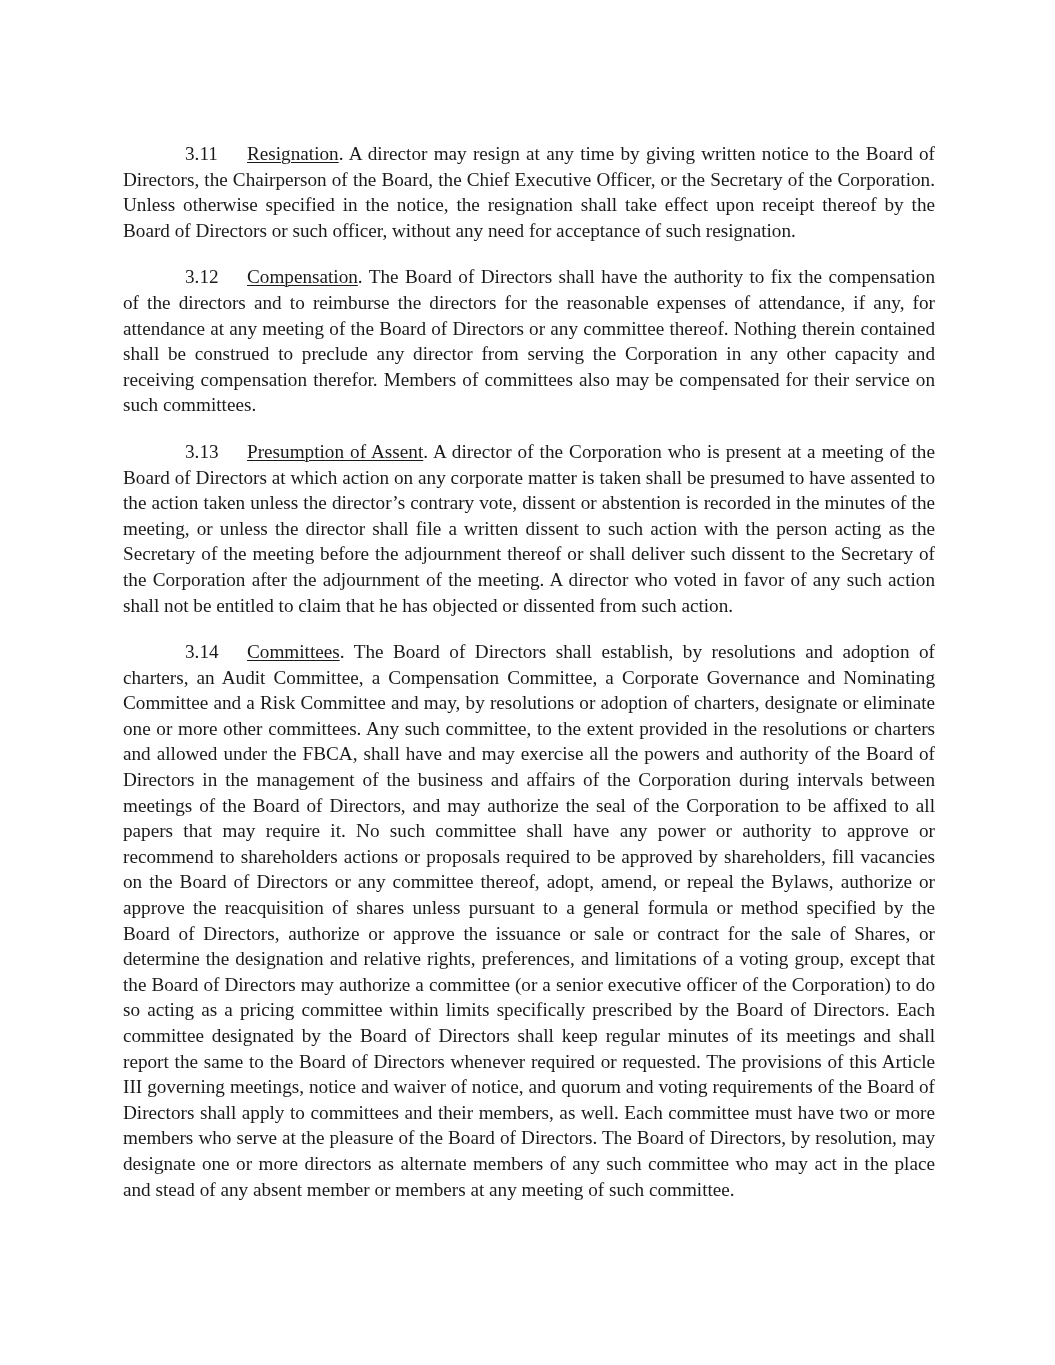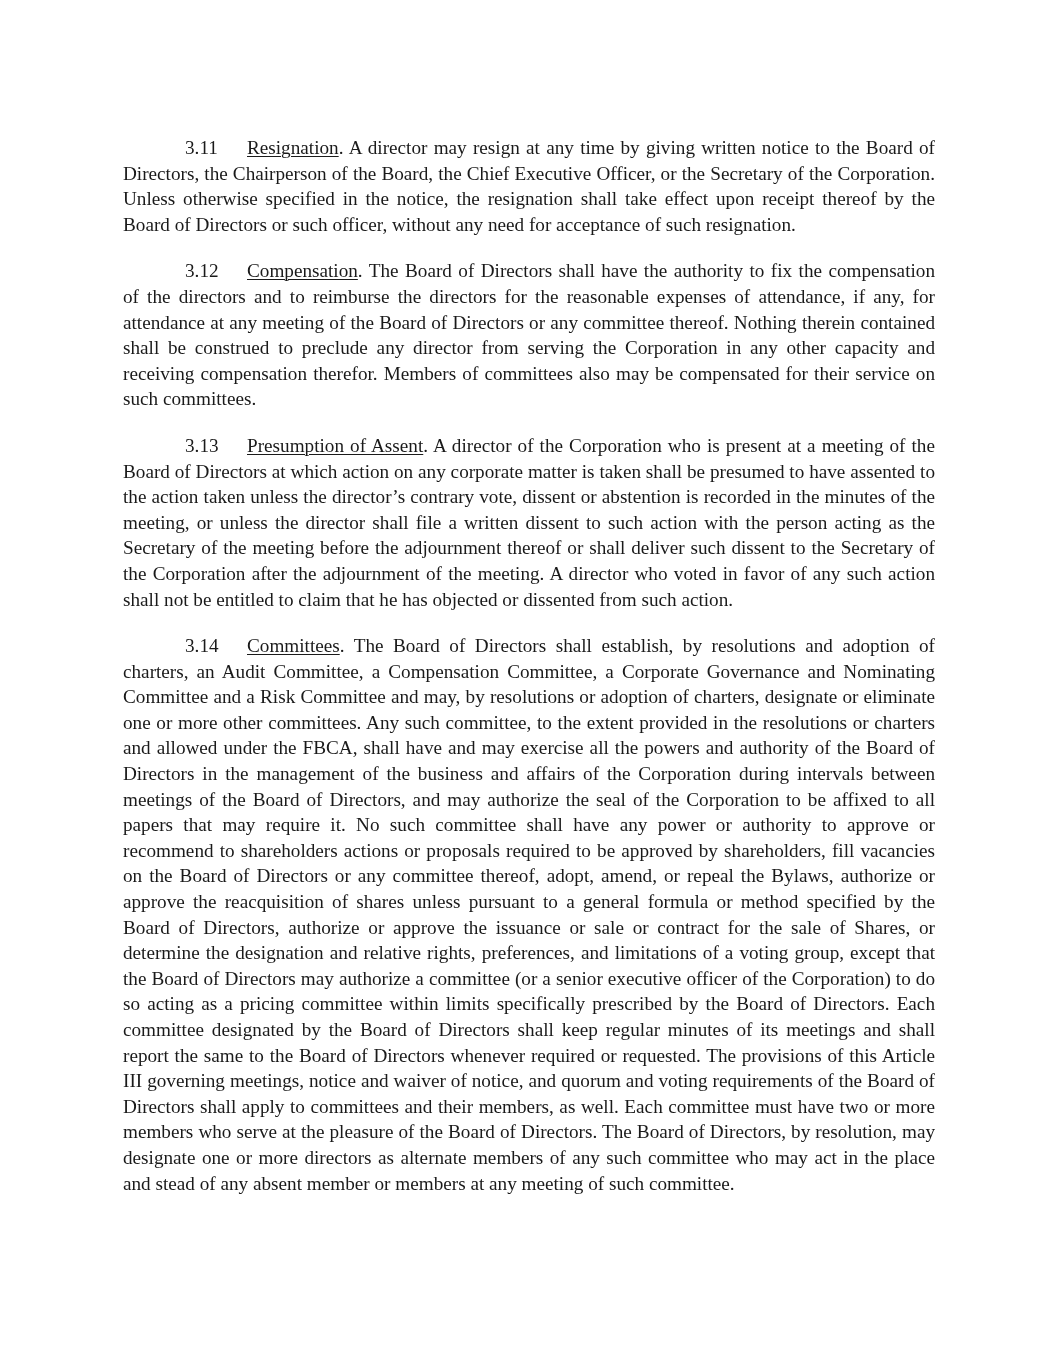--- a/index.html
+++ b/index.html
@@ -9,21 +9,21 @@
     }
     body {
       width: 1055px;
       height: 1365px;
       position: relative;
       overflow: hidden;
     }
     .page {
       position: absolute;
       left: 123px;
-      top: 135px;
+      top: 141px;
       width: 812px;
       font-family: "Liberation Serif", "DejaVu Serif", serif;
       font-size: 19.2px;
       line-height: 25.6px;
       color: #1a1a1a;
     }
     .section {
       margin: 0 0 21px 0;
       text-align: justify;
       text-indent: 62px;

